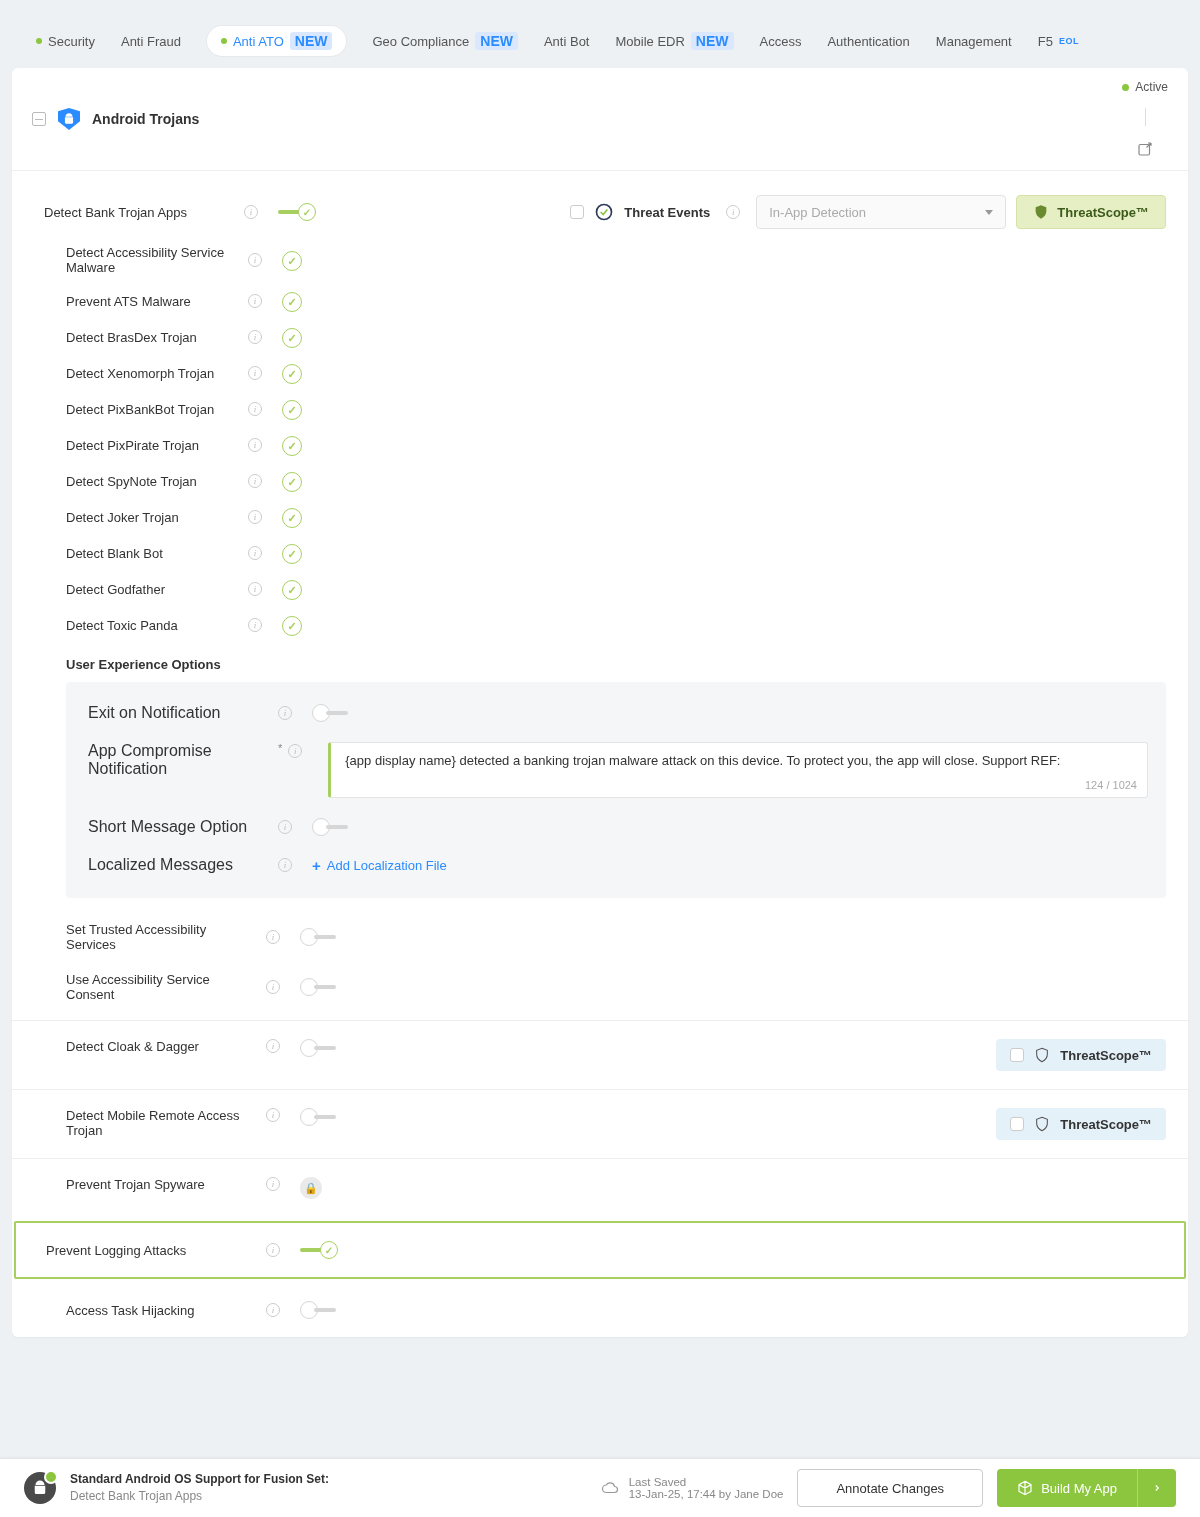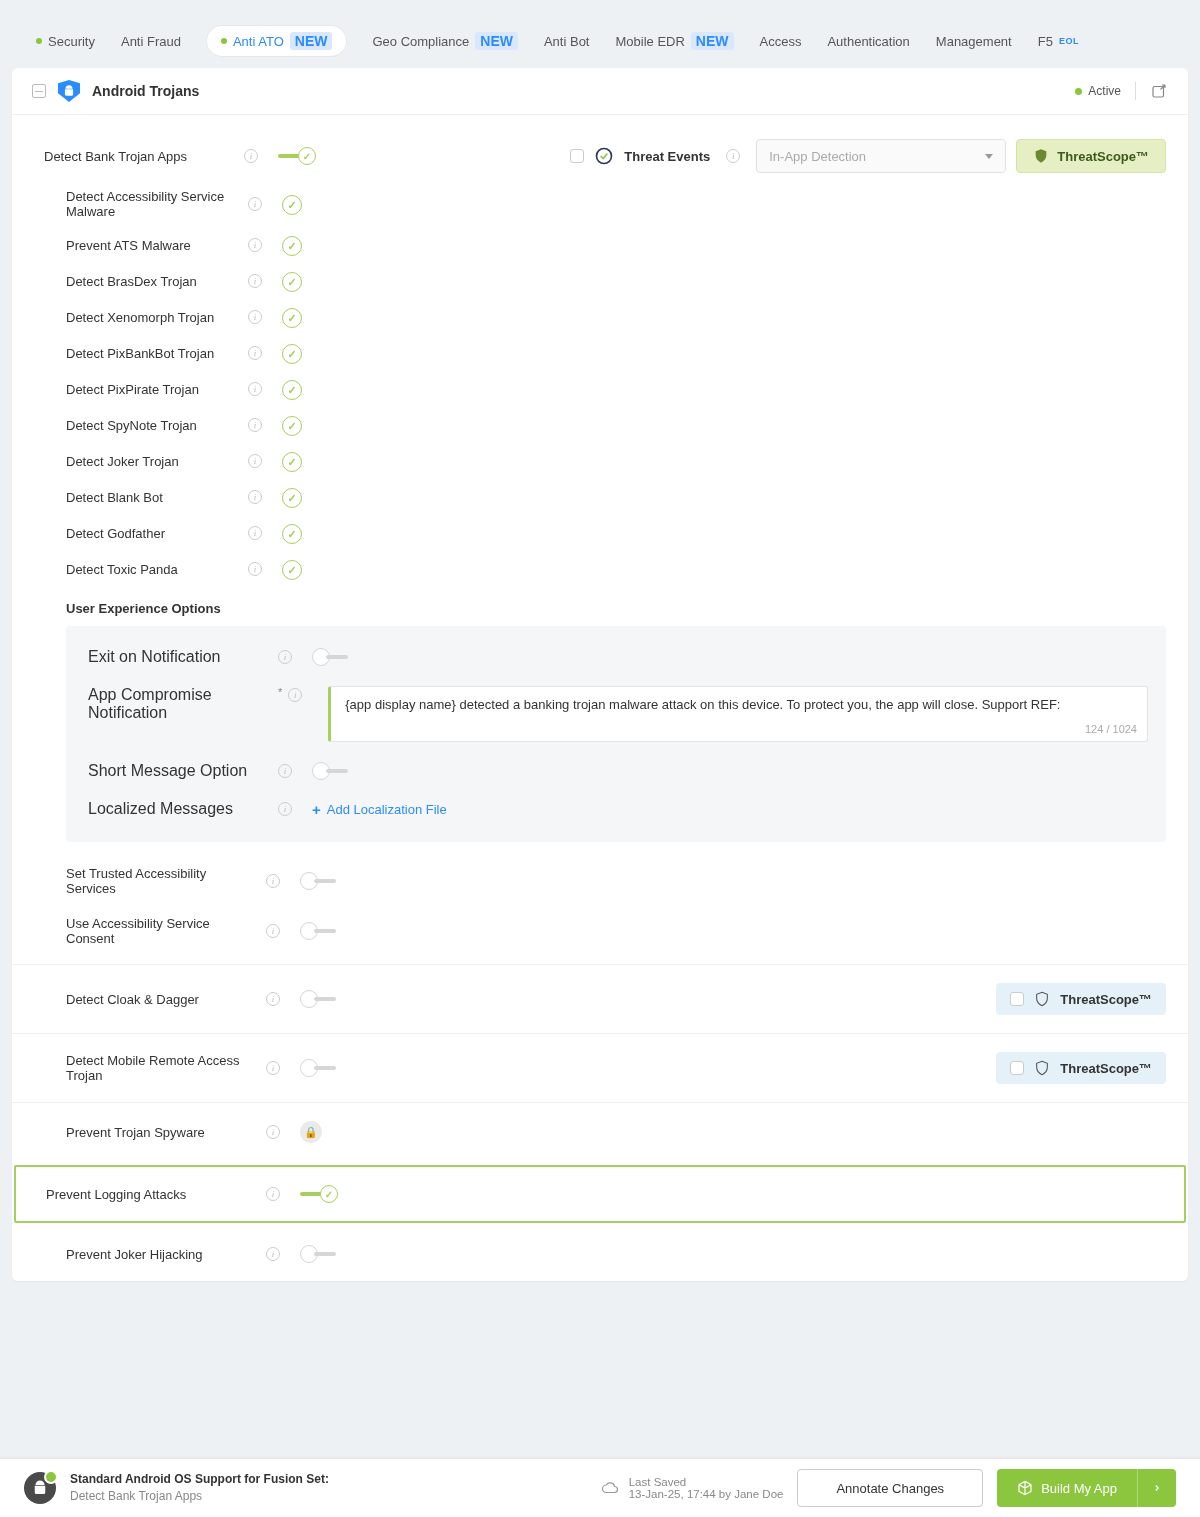--- a/index.html
+++ b/index.html
@@ -17,21 +17,21 @@
 
 .card { background: #fff; border-radius: 6px; margin: 0 12px; box-shadow: 0 1px 2px rgba(0,0,0,0.04); }
 
 
 .card-header { display: flex; align-items: center; padding: 12px 20px; border-bottom: 1px solid #eee; }
 .hdr-left { display: flex; align-items: center; gap: 12px; }
 .collapse-btn { width: 14px; height: 14px; border: 1px solid #bbb; border-radius: 2px; position: relative; cursor: pointer; }
 .collapse-btn::after { content: ""; position: absolute; left: 2px; right: 2px; top: 50%; height: 1px; background: #bbb; }
 .shield-ico { width: 22px; height: 22px; background: #2b8cff; border-radius: 4px 4px 6px 6px; display: flex; align-items: center; justify-content: center; color: #fff; font-size: 12px; clip-path: polygon(50% 0%, 100% 15%, 100% 60%, 50% 100%, 0% 60%, 0% 15%); }
 .hdr-title { font-weight: 600; color: #333; font-size: 14px; }
-.hdr-right { margin-left: auto; display: flex; align-items: center; gap: 14px; }
+.hdr-right { margin-left: auto; display: flex; align-items: center; gap: 14px; flex-direction: column; }
 .status-active { display: flex; align-items: center; gap: 6px; color: #555; font-size: 12px; }
 .status-dot { width: 7px; height: 7px; background: #8cc63f; border-radius: 50%; }
 .divider-v { width: 1px; height: 18px; background: #ddd; }
 .export-ico { width: 18px; height: 18px; position: relative; cursor: pointer; }
 .export-ico svg { stroke: #888; }
 
 
 .card-body { padding: 16px 0 0; }
 
 
@@ -76,21 +76,21 @@
 .msg-box { flex: 1; background: #fff; border: 1px solid #e4e4e4; border-left: 3px solid #a7cf5f; border-radius: 3px; padding: 10px 14px 24px; position: relative; margin-left: 6px; font-size: 13px; color: #333; min-height: 56px; }
 .counter { position: absolute; right: 10px; bottom: 6px; font-size: 11px; color: #aaa; }
 .add-link { color: #2b8cff; display: flex; align-items: center; gap: 6px; cursor: pointer; font-size: 13px; }
 .plus { color: #2b8cff; font-weight: bold; font-size: 15px; }
 
 
 .below-row { display: flex; align-items: center; padding: 10px 0 10px 54px; }
 .below-row .policy-label { width: 200px; }
 
 
-.section-row { display: flex; align-items: center; padding: 18px 22px 18px 54px; border-top: 1px solid #eee; }
+.section-row { display: flex; align-items: flex-start; padding: 18px 22px 18px 54px; border-top: 1px solid #eee; }
 .section-row .policy-label { width: 200px; }
 .ts-badge { margin-left: auto; background: #e5f1f9; border-radius: 4px; padding: 8px 14px; display: flex; align-items: center; gap: 10px; font-weight: 600; color: #333; font-size: 13px; }
 .ts-badge .cb { background: #fff; }
 
 
 .highlight-row { border: 2px solid #a7cf5f; border-radius: 2px; margin: 4px 2px; padding: 18px 22px 18px 30px; display: flex; align-items: center; }
 .highlight-row .policy-label { width: 220px; }
 
 
 .plain-row { display: flex; align-items: center; padding: 18px 22px 18px 54px; }
@@ -389,21 +389,21 @@
       <div class="highlight-row">
         <span class="policy-label">Prevent Logging Attacks</span>
         <span class="info-ico"></span>
         <span class="toggle on">
             <span class="bar"></span>
             <span class="knob"></span>
           </span>
       </div>
 
       <div class="plain-row">
-        <span class="policy-label">Prevent Joker Hijacking</span>
+        <span class="policy-label">Access Task Hijacking</span>
         <span class="info-ico"></span>
         <span class="toggle off">
             <span class="knob"></span>
             <span class="bar" style="left:14px"></span>
           </span>
       </div>
 
     </div>
   </div>
 </div>

